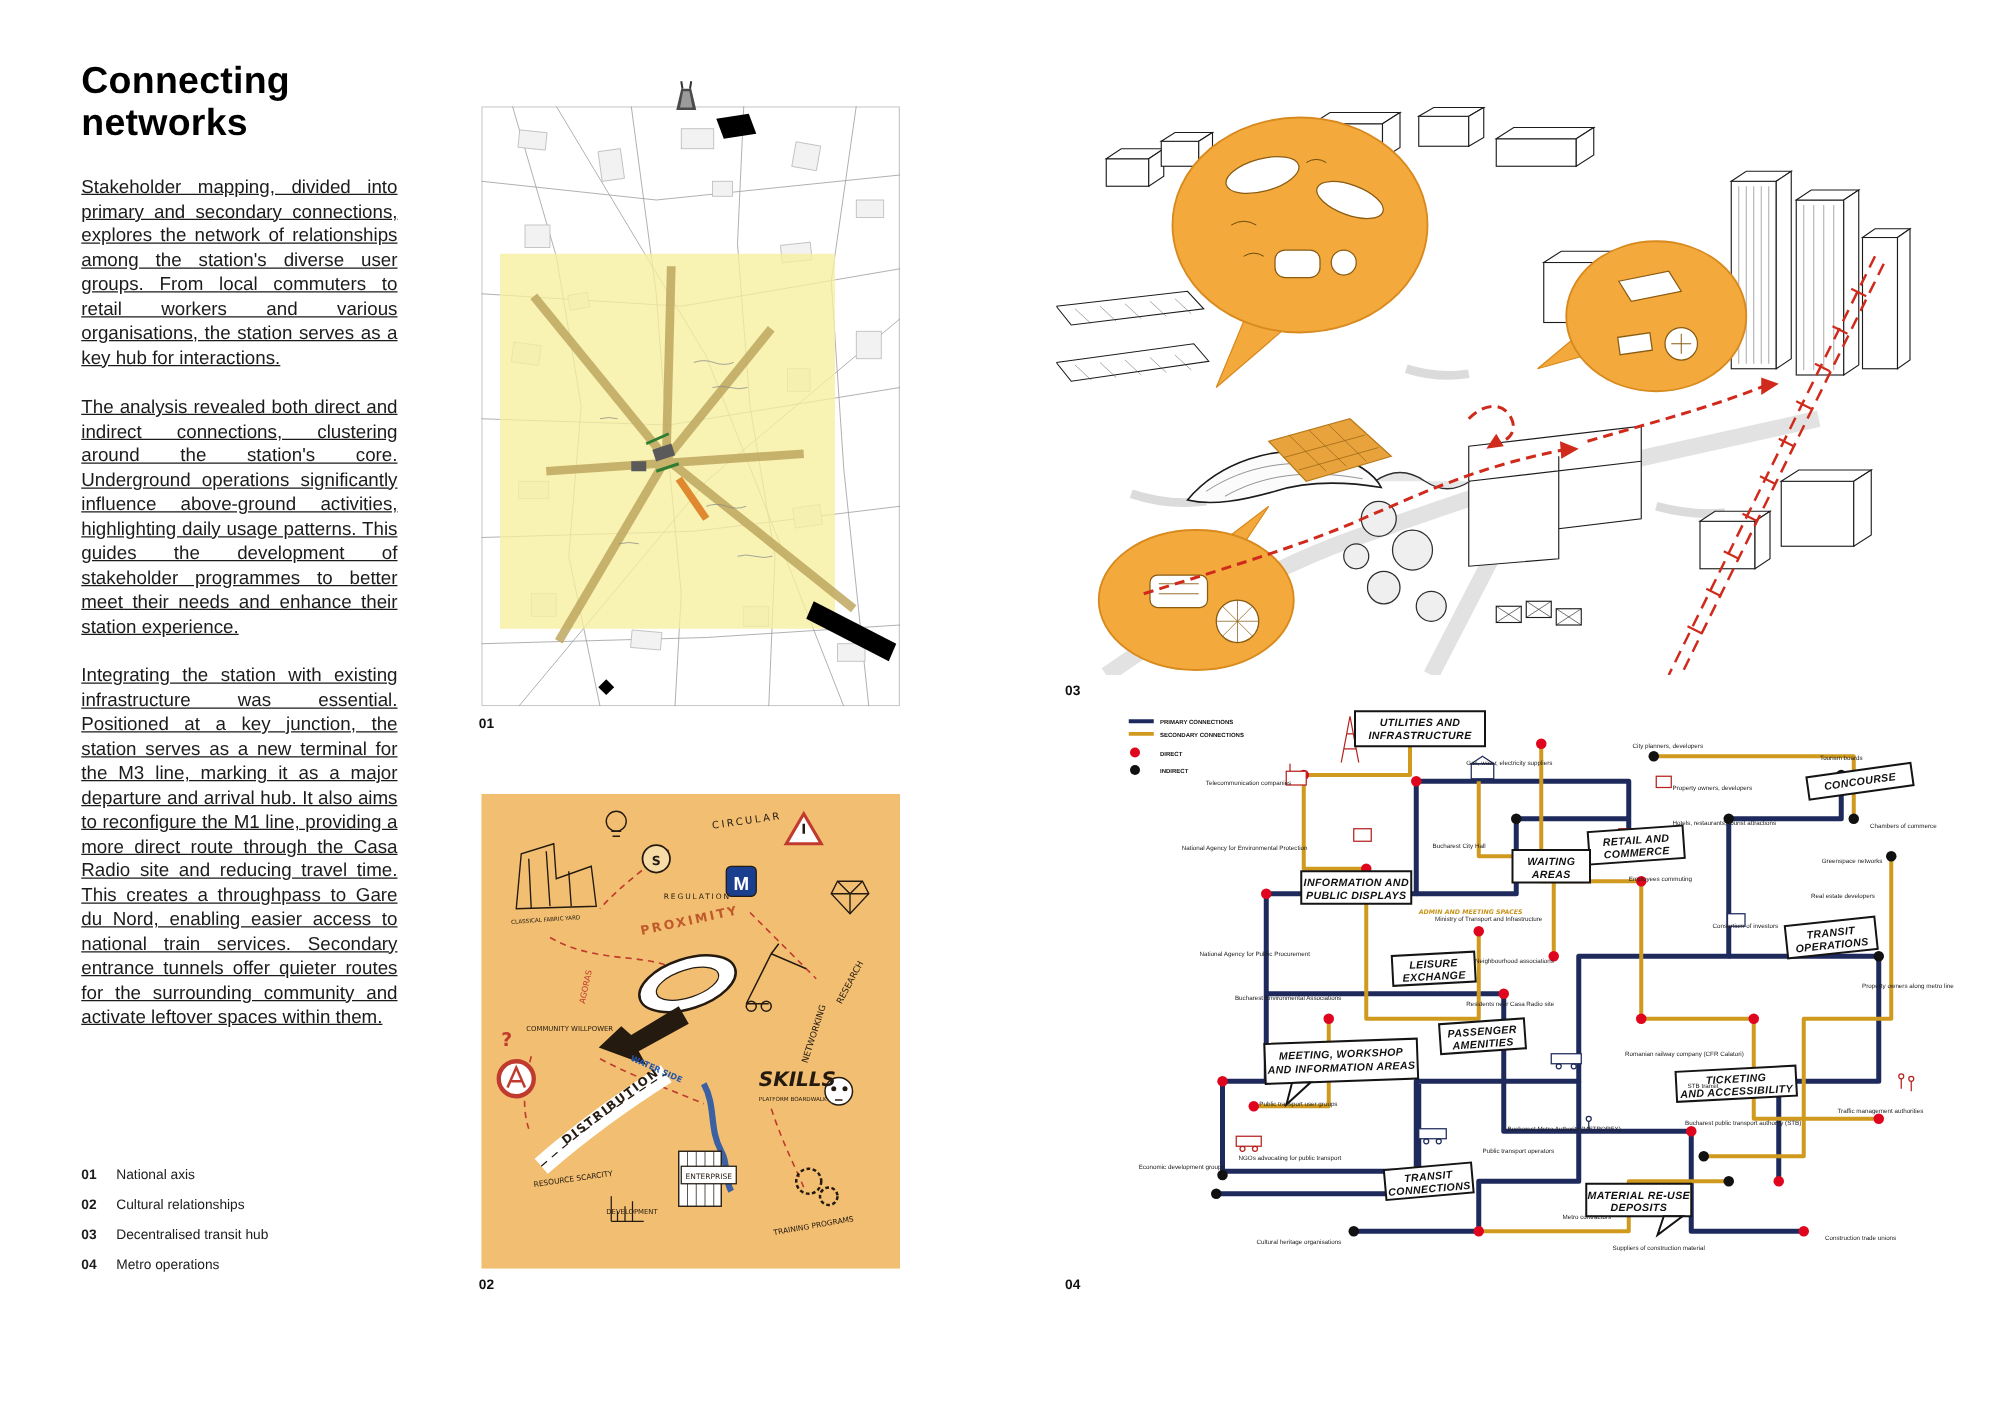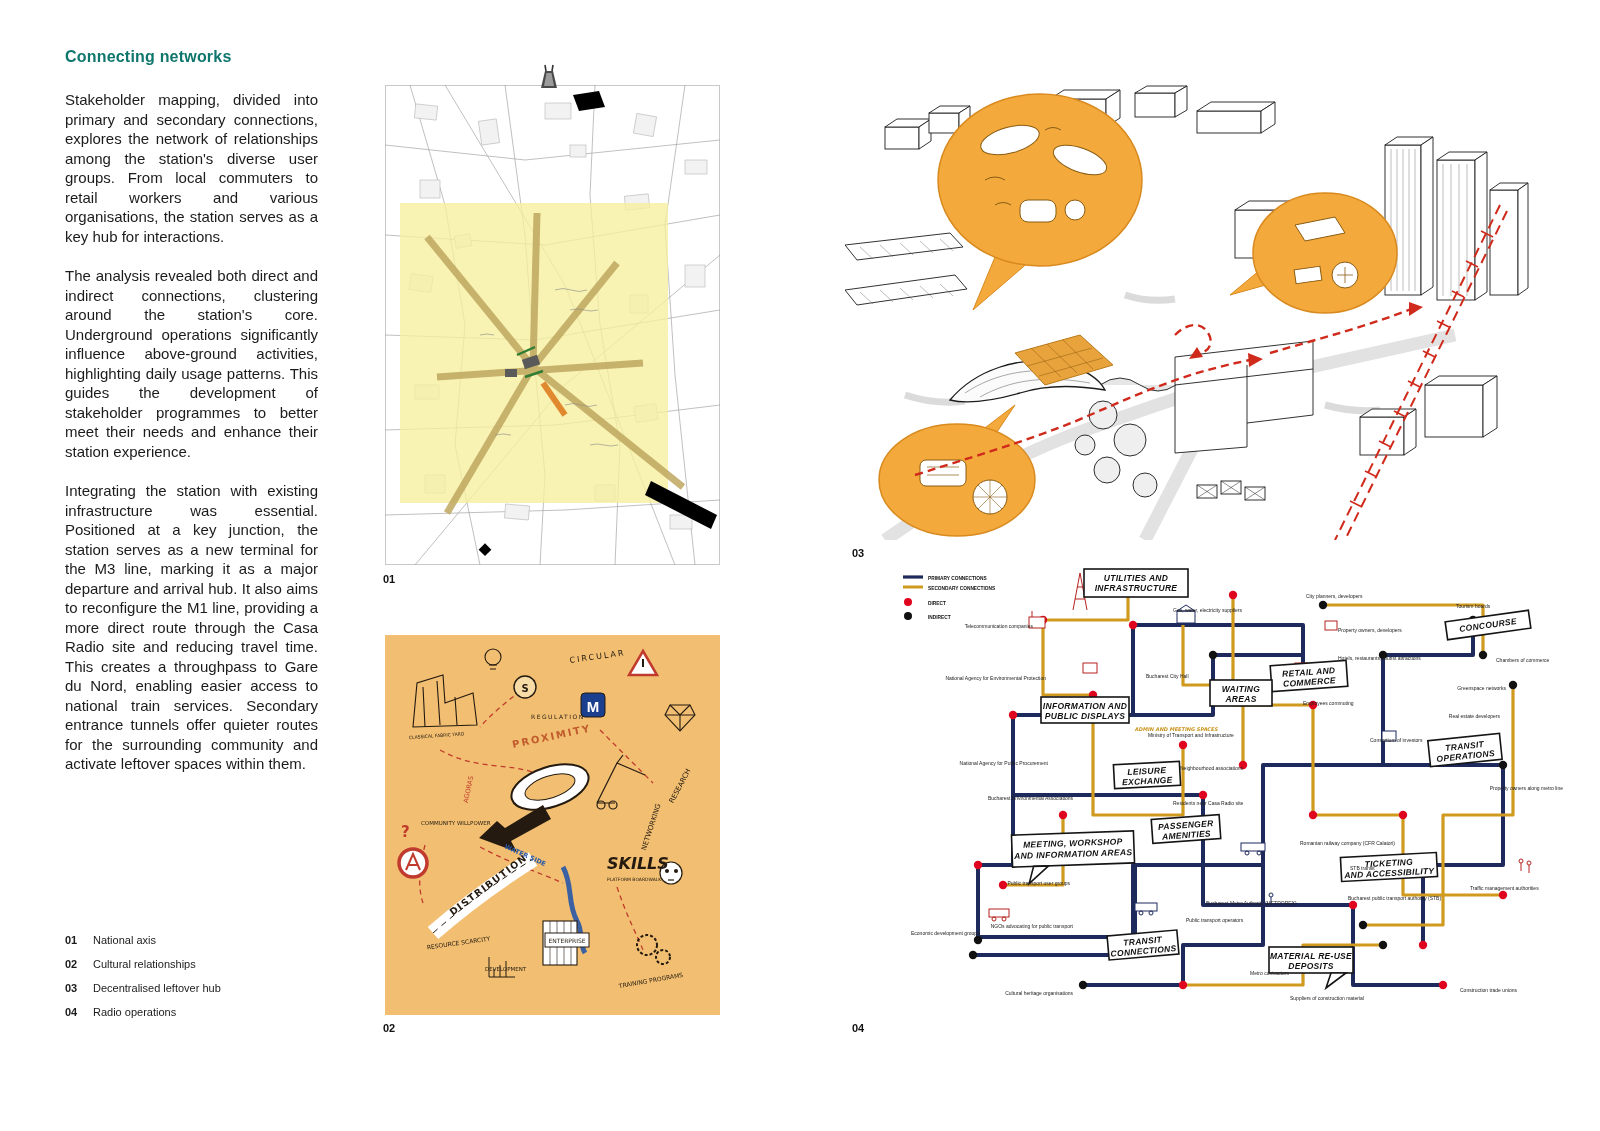--- a/index.html
+++ b/index.html
@@ -1,22 +1,22 @@
 <!DOCTYPE html>
 <html><head>
 <meta charset="utf-8">
 <style>
   html,body { margin:0; padding:0; background:#ffffff; }
   .page { position:relative; width:1600px; height:1131px; background:#ffffff; overflow:hidden;
           font-family:"Liberation Sans", sans-serif; color:#1b1b1b; }
 
   
   .text-col { position:absolute; left:65px; top:48px; width:253px; }
-  .text-col h1 { margin:0 0 24px 0; font-size:16px; letter-spacing:.2px; color:#0f766e; }
-  .text-col p { margin:0 0 20px 0; font-size:15px; line-height:19.5px; text-align:justify; }
+  .text-col h1 { margin:0 0 24px 0; font-size:30px; letter-spacing:.2px; color:#000000; }
+  .text-col p { margin:0 0 20px 0; font-size:15px; line-height:19.5px; text-align:justify;text-decoration:underline; }
 
   
   .fig-list { position:absolute; left:65px; top:934px; font-size:11px; }
   .fig-list .row { display:flex; margin-bottom:12px; }
   .fig-list .num { font-weight:bold; width:28px; }
 
   
   .fig { position:absolute; }
   .fig01 { left:385px; top:85px;  width:335px; height:480px; }
   .clip  { left:536px; top:64px;  width:26px;  height:28px; position:absolute; }
@@ -61,25 +61,25 @@
     <div class="row">
       <span class="num">01</span>
       <span class="lab">National axis</span>
     </div>
     <div class="row">
       <span class="num">02</span>
       <span class="lab">Cultural relationships</span>
     </div>
     <div class="row">
       <span class="num">03</span>
-      <span class="lab">Decentralised leftover hub</span>
+      <span class="lab">Decentralised transit hub</span>
     </div>
     <div class="row">
       <span class="num">04</span>
-      <span class="lab">Radio operations</span>
+      <span class="lab">Metro operations</span>
     </div>
   </div>
 
   <div class="fig fig01">
     <svg viewBox="0 0 335 480" width="335" height="480">
       <rect x="0.5" y="0.5" width="334" height="479" fill="#ffffff" stroke="#c9c9c9"></rect>
       <g stroke="#9b9b9b" stroke-width="0.7" fill="none" opacity="0.9">
         <path d="M 25,0 L 60,120 L 80,240 L 70,360 L 95,480"></path>
         <path d="M 120,0 L 140,150 L 150,283 L 160,390 L 155,480"></path>
         <path d="M 210,0 L 205,110 L 215,240 L 235,360 L 230,480"></path>

